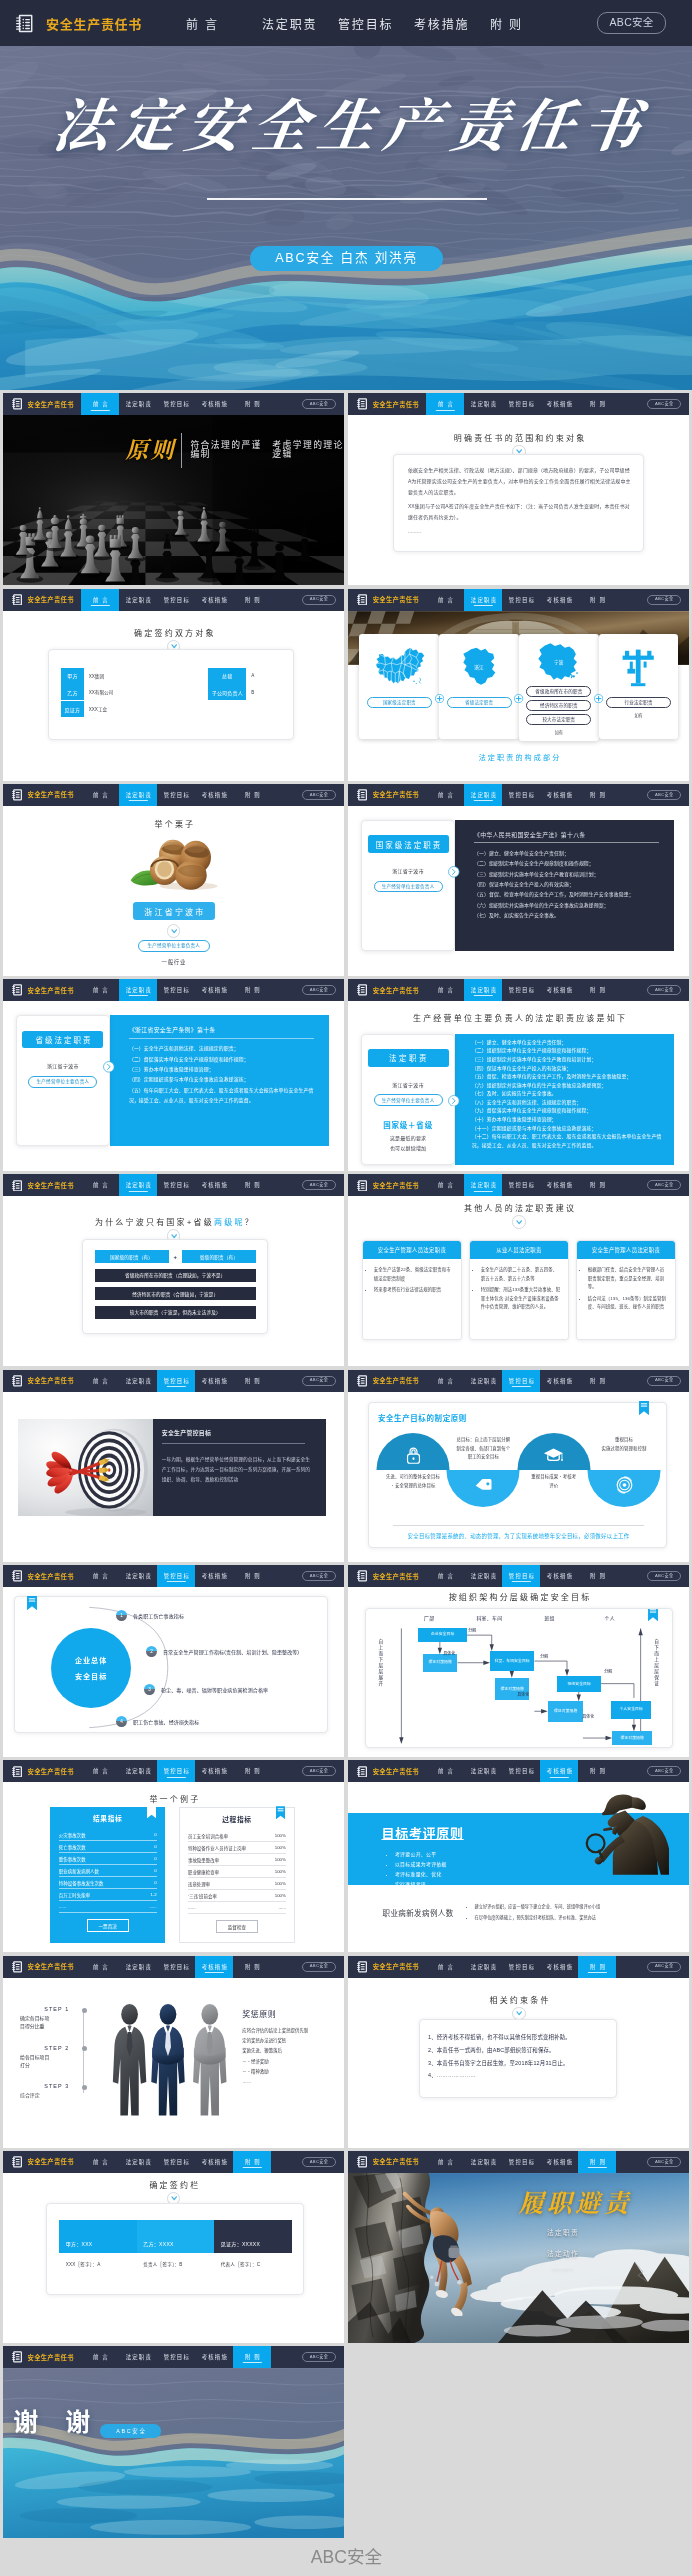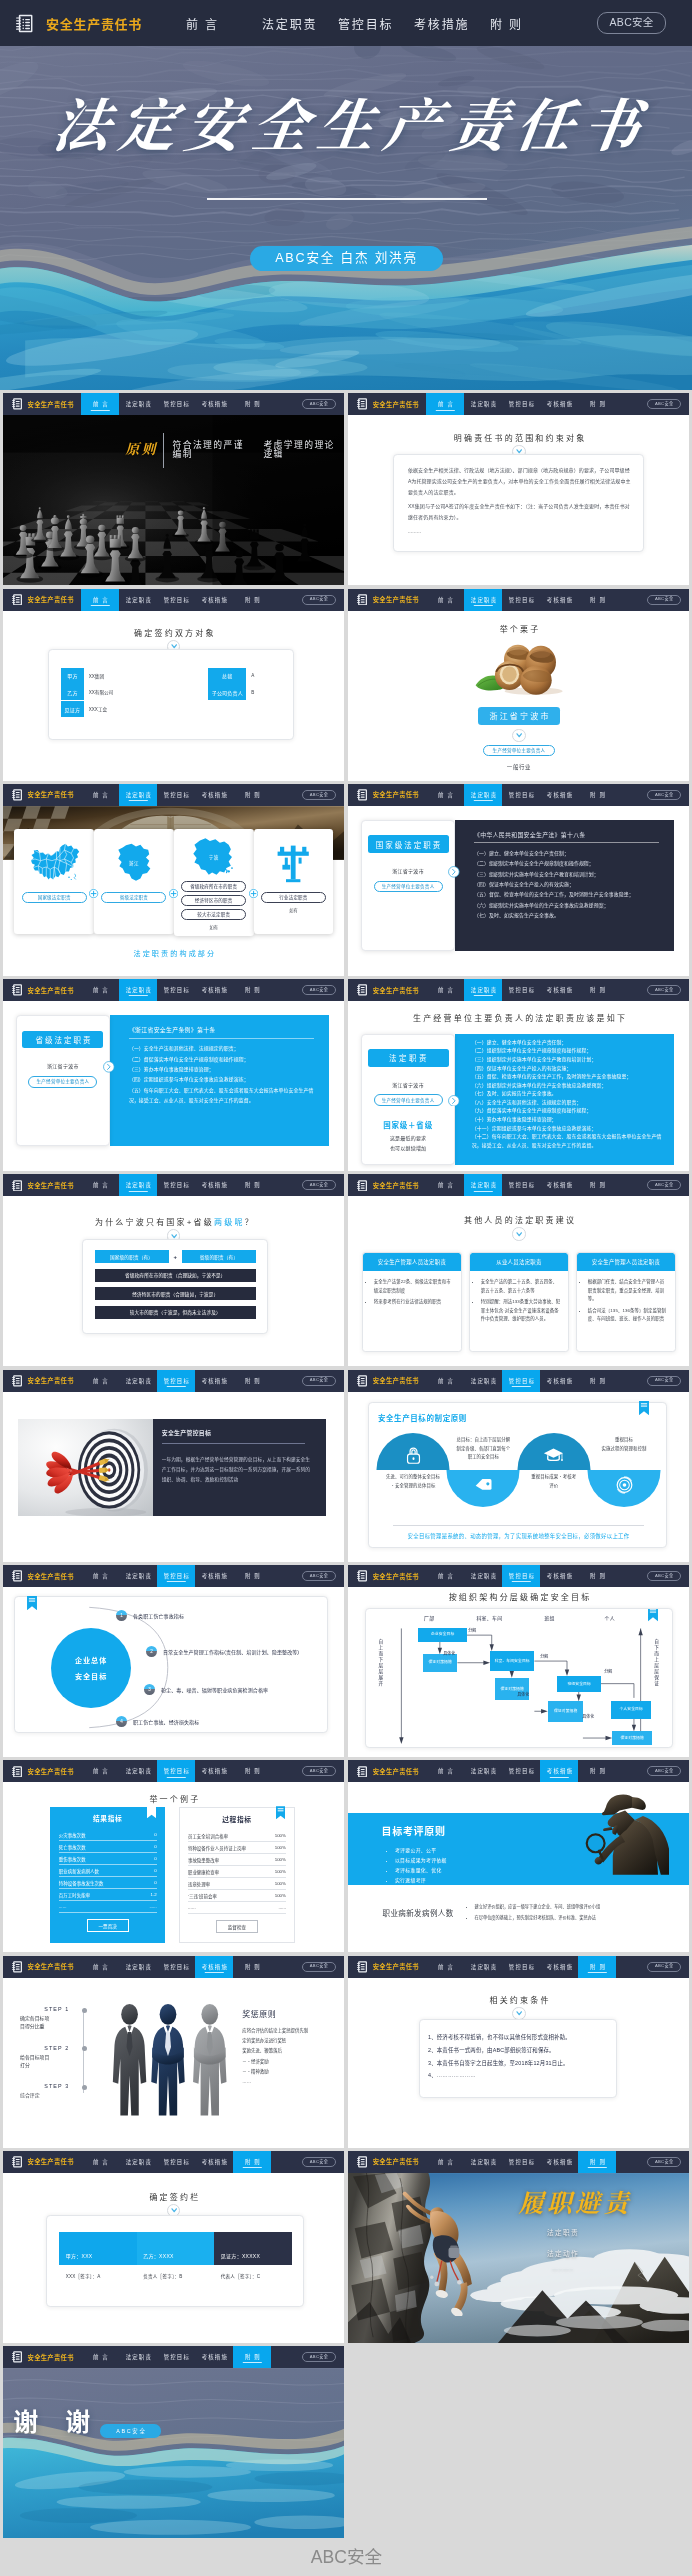--- a/index.html
+++ b/index.html
@@ -47,30 +47,30 @@
 .s-title{text-align:center;font-size:8px;color:#333;letter-spacing:2.2px;line-height:9.2px;text-indent:2.2px;}
 .chev{width:13.4px;height:13.4px;border:0.8px solid #d5d9de;border-radius:50%;background:#fff;display:flex;align-items:center;justify-content:center;margin:0 auto;}
 .chev svg{width:8.4px;height:8.4px;display:block;}
 .card{background:#fff;border:0.8px solid #e3e6ea;border-radius:4.2px;box-shadow:0 0.8px 4.2px rgba(0,0,0,.07);}
 .ol{border:0.8px solid #2fa9e3;border-radius:7.5px;color:#1b8fca;text-align:center;display:inline-block;}
 
 .footer{height:32px;display:flex;align-items:center;justify-content:center;color:#8a8a8a;font-size:17.6px;letter-spacing:0px;padding-top:1.7px;}
 .bookmark{width:11.7px;height:16.7px;}
 
 .pad{padding:0 10px;}
-.mt7{margin-top:5.9px;} .mt8{margin-top:12.6px;} .mt10{margin-top:14.2px;} .mt12{margin-top:20px;} .mt14{margin-top:18.4px;} .mt16{margin-top:22px;}
+.mt7{margin-top:5.9px;} .mt8{margin-top:12.6px;} .mt10{margin-top:14.2px;} .mt12{margin-top:8px;} .mt14{margin-top:18.4px;} .mt16{margin-top:22px;}
 .cw{margin-top:1.7px;} .cw2{margin:4.2px 0 2.5px 0;}
 .ol{font-size:5px;padding:2.1px 5px;letter-spacing:0.2px;line-height:1.15;white-space:nowrap;}
 .ol.dk{border-color:#3b4154;color:#2b3147;}
 
 
 .sb-chess{background:#000;}
 .chess-bg{position:absolute;left:0;right:0;bottom:0;height:171px;}
 .chess-ct{position:absolute;left:122px;top:17.6px;display:flex;align-items:center;}
-.chess-gold{font-family:"Liberation Serif","Noto Serif CJK SC",serif;font-weight:bold;font-style:italic;font-size:14px;color:#e9a81c;letter-spacing:2.1px;text-shadow:0 0.8px 2.5px rgba(0,0,0,.8);line-height:1;white-space:nowrap;height:25px;display:flex;align-items:center;}
+.chess-gold{font-family:"Liberation Serif","Noto Serif CJK SC",serif;font-weight:bold;font-style:italic;font-size:23px;color:#e9a81c;letter-spacing:2.1px;text-shadow:0 0.8px 2.5px rgba(0,0,0,.8);line-height:1;white-space:nowrap;height:25px;display:flex;align-items:center;}
 .chess-rule{width:0.8px;height:35px;background:#9aa0ab;margin:0 0 0 5.9px;}
 .chess-lines{display:flex;flex-direction:row;gap:10px;margin-left:8.4px;}
 .chess-line{color:#e7e9ee;font-size:8.8px;letter-spacing:1.4px;line-height:9.2px;}
 
 
 .scope-card{margin:-4.2px 35px 0 35px;padding:10px 11.7px 10px 13.4px;min-height:90px;}
 .scope-p{font-size:5px;line-height:2.2;color:#4a4f58;margin-bottom:3.3px;letter-spacing:0.1px;}
 
 
 .party-card{margin:-4.2px 40px 0 35px;padding:17.6px 0 0 0;height:91px;}
@@ -221,21 +221,21 @@
 .tbl.cy .tbl-k,.tbl.cy .tbl-v{color:#fff;}
 .tbl.wh .tbl-k,.tbl.wh .tbl-v{color:#3d4149;}
 .tbl-btn{display:block;width:42px;margin:5.9px auto 0 auto;text-align:center;font-size:4.6px;padding:2.5px 0;}
 .tbl.cy .tbl-btn{background:#12a9ec;color:#fff;border:0.8px solid #fff;}
 .tbl.wh .tbl-btn{background:#fff;color:#3d4149;border:0.8px solid #b9bec6;}
 
 
 .dt-fig{position:absolute;right:20px;top:5px;z-index:3;}
 .dt-fig svg{width:85px;height:88px;display:block;}
 .dt-band{position:absolute;left:0;right:0;top:31px;height:72px;background:#12a9ec;padding:10px 0 0 33px;z-index:2;}
-.dt-h{color:#fff;font-size:10px;font-weight:bold;letter-spacing:0.7px;}
+.dt-h{color:#fff;font-size:13px;font-weight:bold;letter-spacing:0.7px;text-decoration:underline;}
 .dt-ul{margin:7.5px 0 0 13.4px;}
 .dt-li{color:#fff;font-size:4.9px;line-height:2.05;letter-spacing:0.3px;}
 .dt-ft{position:absolute;left:0;right:0;top:120px;display:flex;padding:0 16.7px 0 34px;}
 .dt-fh{font-size:7.5px;color:#3d4149;letter-spacing:0.4px;white-space:nowrap;margin-top:5px;}
 .dt-ul2{margin-left:21px;}
 .dt-li2{font-size:4.2px;color:#3d4149;line-height:2.5;}
 
 
 .st-wrap{position:absolute;left:16.7px;top:28.5px;width:61px;}
 .st-line{position:absolute;right:-3.3px;top:5px;height:82px;width:0.8px;background:#c3c8cf;}
@@ -838,109 +838,20 @@
           <div class="mitems">
             <span class="mitem">前 言</span>
             <span class="mitem act">法定职责</span>
             <span class="mitem">管控目标</span>
             <span class="mitem">考核措施</span>
             <span class="mitem">附 则</span>
           </div>
           <span class="mbadge">ABC安全</span>
         </div>
         <div class="body">
-          <div class="sbody pad">
-            <div class="s-title mt10">举个栗子</div>
-            <div class="nuts-img">
-              <svg viewBox="0 0 150 96" width="126" height="80">
-                <defs>
-                  <radialGradient id="nz1" cx="0.35" cy="0.3" r="0.8">
-                    <stop offset="0%" stop-color="#d9a468"></stop>
-                    <stop offset="60%" stop-color="#a9713a"></stop>
-                    <stop offset="100%" stop-color="#6d431e"></stop>
-                  </radialGradient>
-                  <radialGradient id="nz2" cx="0.4" cy="0.28" r="0.8">
-                    <stop offset="0%" stop-color="#e8c48f"></stop>
-                    <stop offset="55%" stop-color="#bb8347"></stop>
-                    <stop offset="100%" stop-color="#7a4c23"></stop>
-                  </radialGradient>
-                  <linearGradient id="lf" x1="0" y1="0" x2="1" y2="1">
-                    <stop offset="0%" stop-color="#6fc04a"></stop>
-                    <stop offset="100%" stop-color="#2e7d1d"></stop>
-                  </linearGradient>
-                </defs>
-                <path d="M4 78 C14 62 34 58 48 66 C60 73 56 84 40 86 C24 88 10 86 4 78 Z" fill="url(#lf)"></path>
-                <path d="M8 79 C20 68 36 66 46 70" stroke="#2a6b18" stroke-width="1" fill="none" opacity="0.7"></path>
-                <ellipse cx="100" cy="88" rx="48" ry="6" fill="#c9ad8c" opacity="0.35"></ellipse>
-                <g>
-                  <ellipse cx="74" cy="36" rx="23" ry="25" fill="url(#nz2)"></ellipse>
-                  <path d="M55 26 C62 18 86 16 93 26 C96 31 93 36 86 36 C74 36 58 34 55 26 Z" fill="#8a5c2c"></path>
-                  <ellipse cx="74" cy="22" rx="15" ry="7" fill="#a87643" opacity="0.6"></ellipse>
-                </g>
-                <g>
-                  <ellipse cx="112" cy="40" rx="25" ry="27" fill="url(#nz1)"></ellipse>
-                  <path d="M93 30 C100 20 126 19 133 30 C136 36 130 41 121 41 C108 41 96 38 93 30 Z" fill="#7d5228"></path>
-                  <ellipse cx="112" cy="26" rx="16" ry="7" fill="#9e6c3c" opacity="0.55"></ellipse>
-                </g>
-                <g>
-                  <ellipse cx="60" cy="62" rx="24" ry="24" fill="url(#nz2)"></ellipse>
-                  <ellipse cx="60" cy="60" rx="16" ry="17" fill="#f0dcb6"></ellipse>
-                  <ellipse cx="60" cy="60" rx="12" ry="13" fill="#d9b57f"></ellipse>
-                  <path d="M38 56 C44 40 78 40 83 56" stroke="#6d431e" stroke-width="3" fill="none"></path>
-                </g>
-                <g>
-                  <ellipse cx="104" cy="70" rx="26" ry="24" fill="url(#nz1)"></ellipse>
-                  <path d="M82 62 C90 50 120 50 128 62 C131 68 124 73 112 73 C97 73 85 69 82 62 Z" fill="#8a5c2c" opacity="0.5"></path>
-                </g>
-              </svg>
-            </div>
-            <div class="cwc">
-              <span class="bigpill">浙江省宁波市</span>
-              <div class="cw2">
-                <span class="chev">
-                  <svg viewBox="0 0 10 10">
-                    <path d="M2.4 3.4 L5 6.8 L7.6 3.4" fill="none" stroke="#4cb6e8" stroke-width="1.5" stroke-linecap="round" stroke-linejoin="round"></path>
-                  </svg>
-                </span>
-              </div>
-              <span class="ol olw">生产经营单位主要负责人</span>
-              <div class="nutsnote">一般行业</div>
-            </div>
-          </div>
-        </div>
-      </div>
-      <div class="thumb">
-        <div class="mnav">
-          <span class="mlogo">
-            <svg viewBox="0 0 14 16">
-              <rect x="2.4" y="0.9" width="10.7" height="14.2" rx="0.8" fill="none" stroke="#eef1f6" stroke-width="1.7"></rect>
-              <g stroke="#eef1f6" stroke-width="1.1" stroke-linecap="round">
-                <path d="M0.7 3.3 H3.8"></path>
-                <path d="M0.7 6.1 H3.8"></path>
-                <path d="M0.7 8.9 H3.8"></path>
-                <path d="M0.7 11.7 H3.8"></path>
-              </g>
-              <g fill="#eef1f6">
-                <rect x="5.2" y="4.0" width="5.6" height="1.5" rx="0.6"></rect>
-                <rect x="5.2" y="7.2" width="5.6" height="1.5" rx="0.6"></rect>
-                <rect x="5.2" y="10.4" width="5.6" height="1.5" rx="0.6"></rect>
-              </g>
-            </svg>
-          </span>
-          <span class="mtitle">安全生产责任书</span>
-          <div class="mitems">
-            <span class="mitem">前 言</span>
-            <span class="mitem act">法定职责</span>
-            <span class="mitem">管控目标</span>
-            <span class="mitem">考核措施</span>
-            <span class="mitem">附 则</span>
-          </div>
-          <span class="mbadge">ABC安全</span>
-        </div>
-        <div class="body">
           <div class="sbody">
             <div class="maps-bg"><svg viewBox="0 0 407 64" width="341" height="54">
                 <defs>
                   <linearGradient id="bkg" x1="0" y1="0" x2="0.8" y2="1">
                     <stop offset="0%" stop-color="#1d1710"></stop>
                     <stop offset="25%" stop-color="#5b4428"></stop>
                     <stop offset="55%" stop-color="#caa878"></stop>
                     <stop offset="80%" stop-color="#7a5c36"></stop>
                     <stop offset="100%" stop-color="#241a10"></stop>
                   </linearGradient>
@@ -1085,20 +996,109 @@
                     <rect x="20" y="62" width="24" height="5" fill="#12a9ec"></rect>
                   </svg>
                 </div>
                 <div class="maplabels">
                   <span class="ol dk">行业法定职责</span>
                   <span class="mapnote">如有</span>
                 </div>
               </div>
             </div>
             <div class="maps-cap">法定职责的构成部分</div>
+          </div>
+        </div>
+      </div>
+      <div class="thumb">
+        <div class="mnav">
+          <span class="mlogo">
+            <svg viewBox="0 0 14 16">
+              <rect x="2.4" y="0.9" width="10.7" height="14.2" rx="0.8" fill="none" stroke="#eef1f6" stroke-width="1.7"></rect>
+              <g stroke="#eef1f6" stroke-width="1.1" stroke-linecap="round">
+                <path d="M0.7 3.3 H3.8"></path>
+                <path d="M0.7 6.1 H3.8"></path>
+                <path d="M0.7 8.9 H3.8"></path>
+                <path d="M0.7 11.7 H3.8"></path>
+              </g>
+              <g fill="#eef1f6">
+                <rect x="5.2" y="4.0" width="5.6" height="1.5" rx="0.6"></rect>
+                <rect x="5.2" y="7.2" width="5.6" height="1.5" rx="0.6"></rect>
+                <rect x="5.2" y="10.4" width="5.6" height="1.5" rx="0.6"></rect>
+              </g>
+            </svg>
+          </span>
+          <span class="mtitle">安全生产责任书</span>
+          <div class="mitems">
+            <span class="mitem">前 言</span>
+            <span class="mitem act">法定职责</span>
+            <span class="mitem">管控目标</span>
+            <span class="mitem">考核措施</span>
+            <span class="mitem">附 则</span>
+          </div>
+          <span class="mbadge">ABC安全</span>
+        </div>
+        <div class="body">
+          <div class="sbody pad">
+            <div class="s-title mt10">举个栗子</div>
+            <div class="nuts-img">
+              <svg viewBox="0 0 150 96" width="126" height="80">
+                <defs>
+                  <radialGradient id="nz1" cx="0.35" cy="0.3" r="0.8">
+                    <stop offset="0%" stop-color="#d9a468"></stop>
+                    <stop offset="60%" stop-color="#a9713a"></stop>
+                    <stop offset="100%" stop-color="#6d431e"></stop>
+                  </radialGradient>
+                  <radialGradient id="nz2" cx="0.4" cy="0.28" r="0.8">
+                    <stop offset="0%" stop-color="#e8c48f"></stop>
+                    <stop offset="55%" stop-color="#bb8347"></stop>
+                    <stop offset="100%" stop-color="#7a4c23"></stop>
+                  </radialGradient>
+                  <linearGradient id="lf" x1="0" y1="0" x2="1" y2="1">
+                    <stop offset="0%" stop-color="#6fc04a"></stop>
+                    <stop offset="100%" stop-color="#2e7d1d"></stop>
+                  </linearGradient>
+                </defs>
+                <path d="M4 78 C14 62 34 58 48 66 C60 73 56 84 40 86 C24 88 10 86 4 78 Z" fill="url(#lf)"></path>
+                <path d="M8 79 C20 68 36 66 46 70" stroke="#2a6b18" stroke-width="1" fill="none" opacity="0.7"></path>
+                <ellipse cx="100" cy="88" rx="48" ry="6" fill="#c9ad8c" opacity="0.35"></ellipse>
+                <g>
+                  <ellipse cx="74" cy="36" rx="23" ry="25" fill="url(#nz2)"></ellipse>
+                  <path d="M55 26 C62 18 86 16 93 26 C96 31 93 36 86 36 C74 36 58 34 55 26 Z" fill="#8a5c2c"></path>
+                  <ellipse cx="74" cy="22" rx="15" ry="7" fill="#a87643" opacity="0.6"></ellipse>
+                </g>
+                <g>
+                  <ellipse cx="112" cy="40" rx="25" ry="27" fill="url(#nz1)"></ellipse>
+                  <path d="M93 30 C100 20 126 19 133 30 C136 36 130 41 121 41 C108 41 96 38 93 30 Z" fill="#7d5228"></path>
+                  <ellipse cx="112" cy="26" rx="16" ry="7" fill="#9e6c3c" opacity="0.55"></ellipse>
+                </g>
+                <g>
+                  <ellipse cx="60" cy="62" rx="24" ry="24" fill="url(#nz2)"></ellipse>
+                  <ellipse cx="60" cy="60" rx="16" ry="17" fill="#f0dcb6"></ellipse>
+                  <ellipse cx="60" cy="60" rx="12" ry="13" fill="#d9b57f"></ellipse>
+                  <path d="M38 56 C44 40 78 40 83 56" stroke="#6d431e" stroke-width="3" fill="none"></path>
+                </g>
+                <g>
+                  <ellipse cx="104" cy="70" rx="26" ry="24" fill="url(#nz1)"></ellipse>
+                  <path d="M82 62 C90 50 120 50 128 62 C131 68 124 73 112 73 C97 73 85 69 82 62 Z" fill="#8a5c2c" opacity="0.5"></path>
+                </g>
+              </svg>
+            </div>
+            <div class="cwc">
+              <span class="bigpill">浙江省宁波市</span>
+              <div class="cw2">
+                <span class="chev">
+                  <svg viewBox="0 0 10 10">
+                    <path d="M2.4 3.4 L5 6.8 L7.6 3.4" fill="none" stroke="#4cb6e8" stroke-width="1.5" stroke-linecap="round" stroke-linejoin="round"></path>
+                  </svg>
+                </span>
+              </div>
+              <span class="ol olw">生产经营单位主要负责人</span>
+              <div class="nutsnote">一般行业</div>
+            </div>
           </div>
         </div>
       </div>
       <div class="thumb">
         <div class="mnav">
           <span class="mlogo">
             <svg viewBox="0 0 14 16">
               <rect x="2.4" y="0.9" width="10.7" height="14.2" rx="0.8" fill="none" stroke="#eef1f6" stroke-width="1.7"></rect>
               <g stroke="#eef1f6" stroke-width="1.1" stroke-linecap="round">
                 <path d="M0.7 3.3 H3.8"></path>

